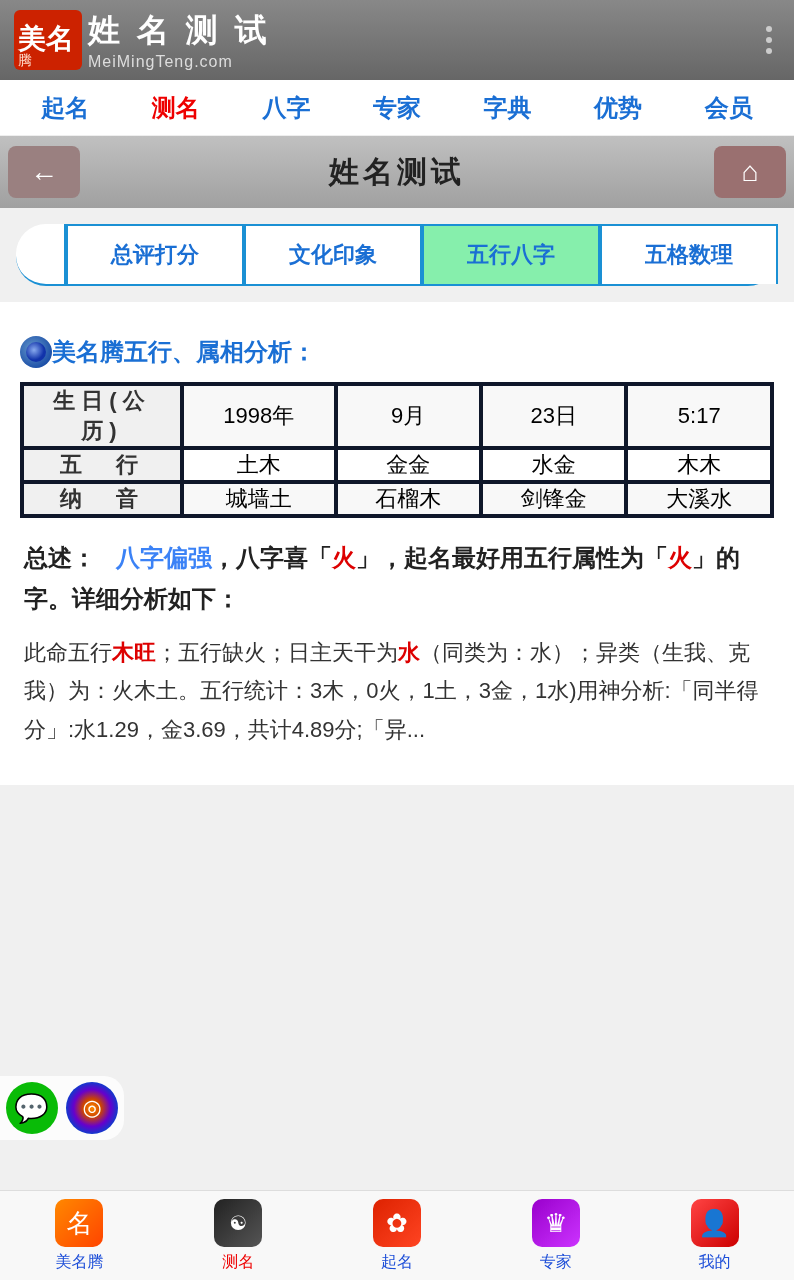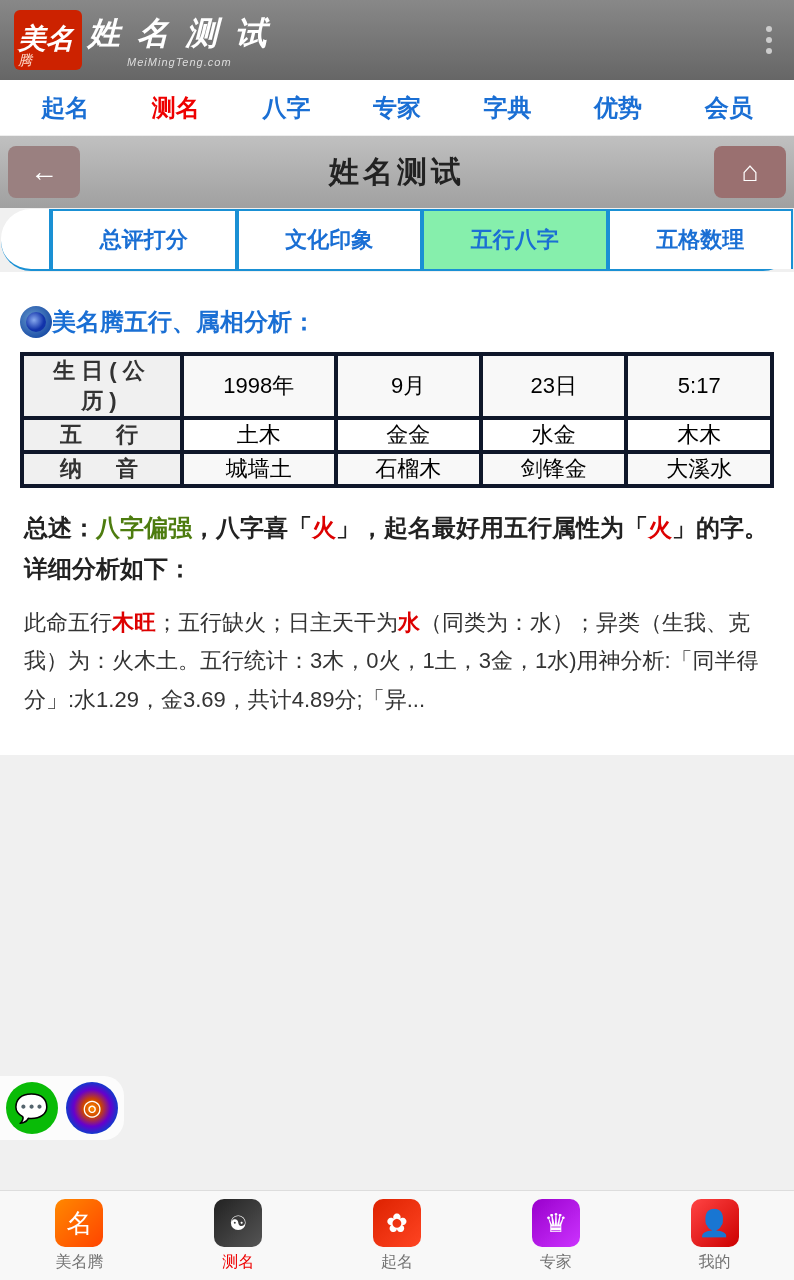--- a/index.html
+++ b/index.html
@@ -13,21 +13,20 @@
     }
 
     
     .header {
       background: linear-gradient(to bottom, #888, #666);
       display: flex;
       align-items: center;
       justify-content: space-between;
       padding: 8px 14px;
       height: 80px;
-      font-style: italic;
     }
     .header-logo {
       display: flex;
       align-items: center;
       gap: 6px;
     }
     .logo-icon {
       width: 68px;
       height: 60px;
     }
@@ -35,24 +34,23 @@
       display: flex;
       flex-direction: column;
     }
     .logo-main-text {
       font-size: 32px;
       font-weight: bold;
       color: #fff;
       letter-spacing: 4px;
     }
     .logo-sub-text {
-      font-size: 11px;
+      font-size: 16px;
       color: #ddd;
       letter-spacing: 1px;
-      text-align: center;
     }
     .header-menu-dots {
       display: flex;
       flex-direction: column;
       gap: 5px;
       align-items: center;
       padding: 8px;
     }
     .dot {
       width: 6px;
@@ -123,21 +121,21 @@
     .home-icon {
       font-size: 28px;
       color: #fff;
     }
 
     
     .tab-bar {
       background: #fff;
       display: flex;
       border-bottom: 2px solid #1a90d4;
-      margin: 1px;
+      margin: 16px;
       border-radius: 30px;
     }
     .tab-spacer {
       width: 50px;
       border-right: 2px solid #1a90d4;
     }
     .tab-item {
       flex: 1;
       text-align: center;
       padding: 14px 4px;
@@ -211,21 +209,21 @@
     .summary-section {
       margin: 20px 0;
       padding: 0 4px;
     }
     .summary-title {
       font-size: 24px;
       font-weight: bold;
       color: #222;
       line-height: 1.7;
     }
-    .text-green { color: #4d7c0f; font-weight: bold; }
+    .text-green { color: #3b82f6; font-weight: bold; margin-left: 20px; }
     .text-red { color: #dd0000; font-weight: bold; }
     .summary-body {
       font-size: 22px;
       color: #333;
       line-height: 1.75;
       margin-top: 14px;
     }
     .highlight-red { color: #dd0000; font-weight: bold; }
 
     
@@ -285,21 +283,21 @@
     }
     .bottom-nav-item .nav-icon-wrap {
       width: 50px;
       height: 50px;
       display: flex;
       align-items: center;
       justify-content: center;
     }
     .bottom-nav-item .nav-label {
       font-size: 16px;
-      color: #737373;
+      color: #1d4ed8;
     }
     .bottom-nav-item.active .nav-label { color: #e00; }
 
     
     .icon-square {
       width: 48px;
       height: 48px;
       border-radius: 10px;
       display: flex;
       align-items: center;

